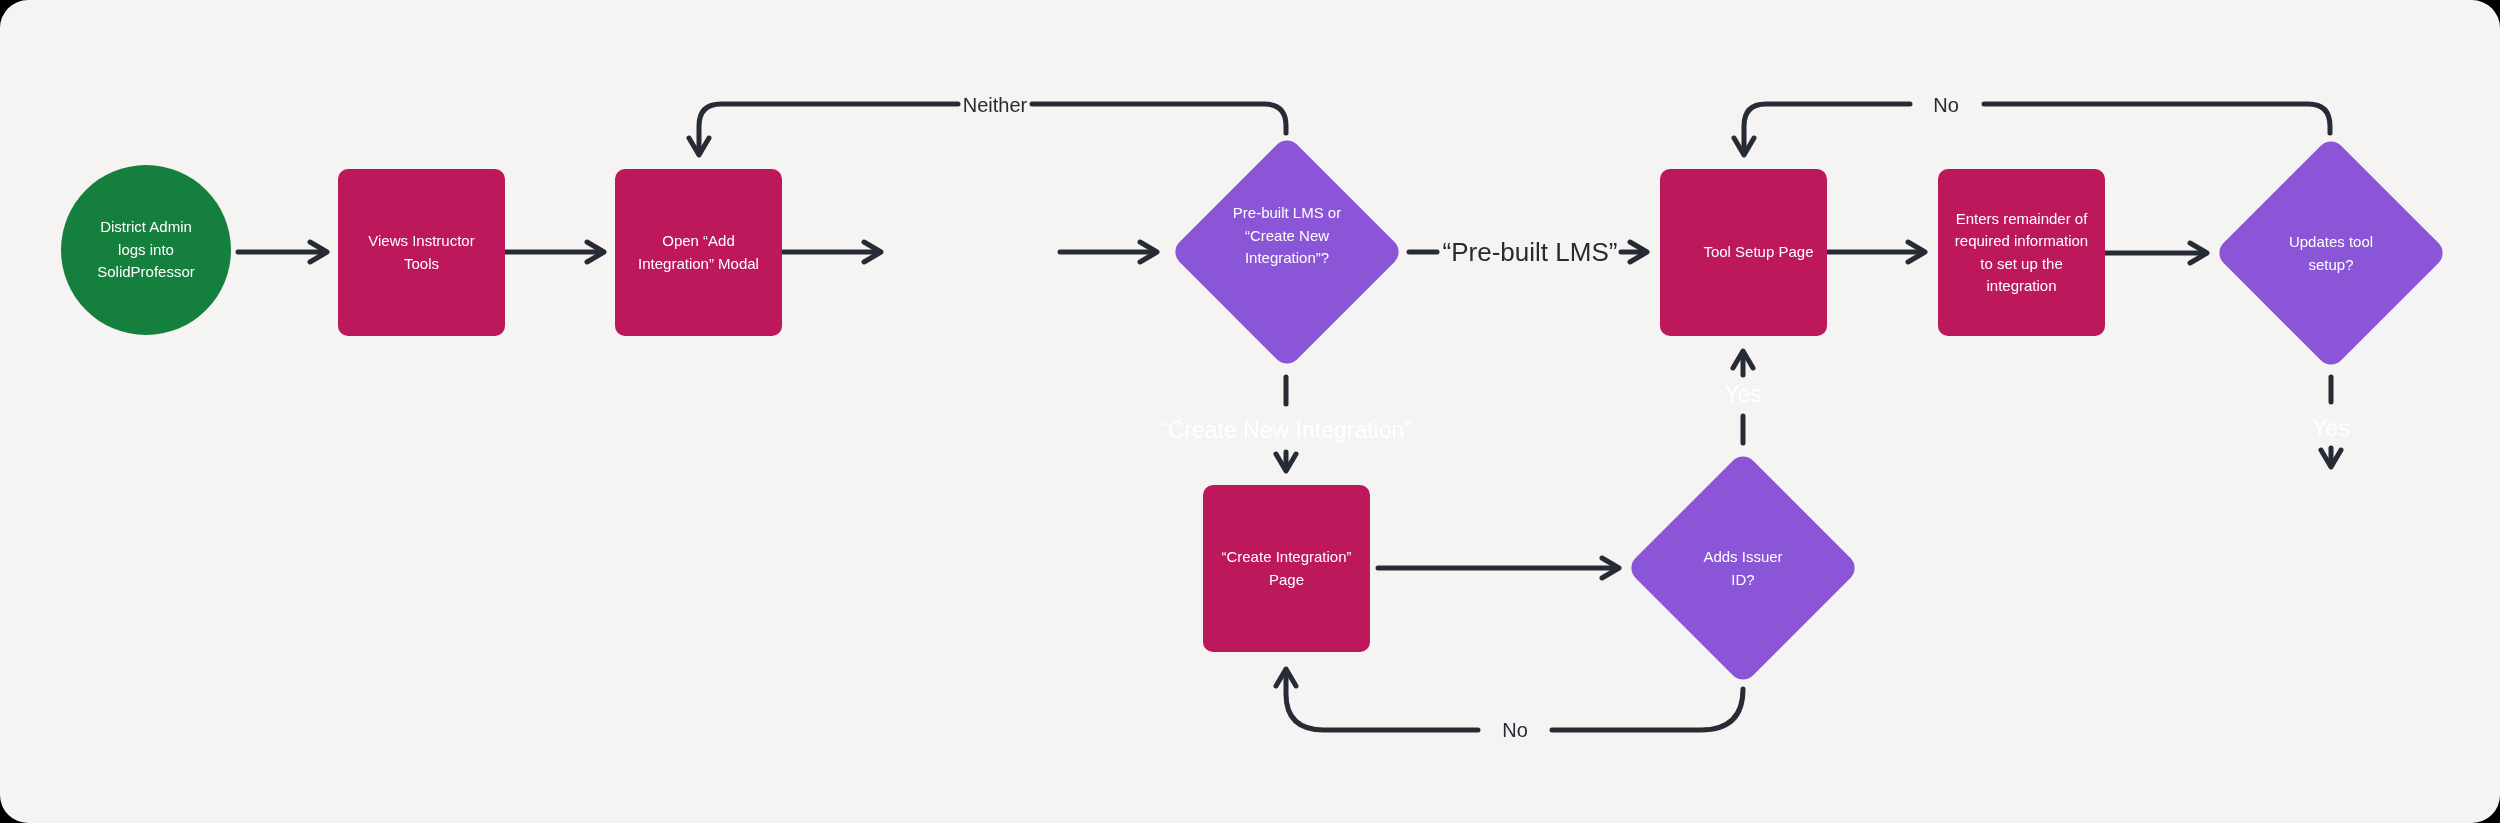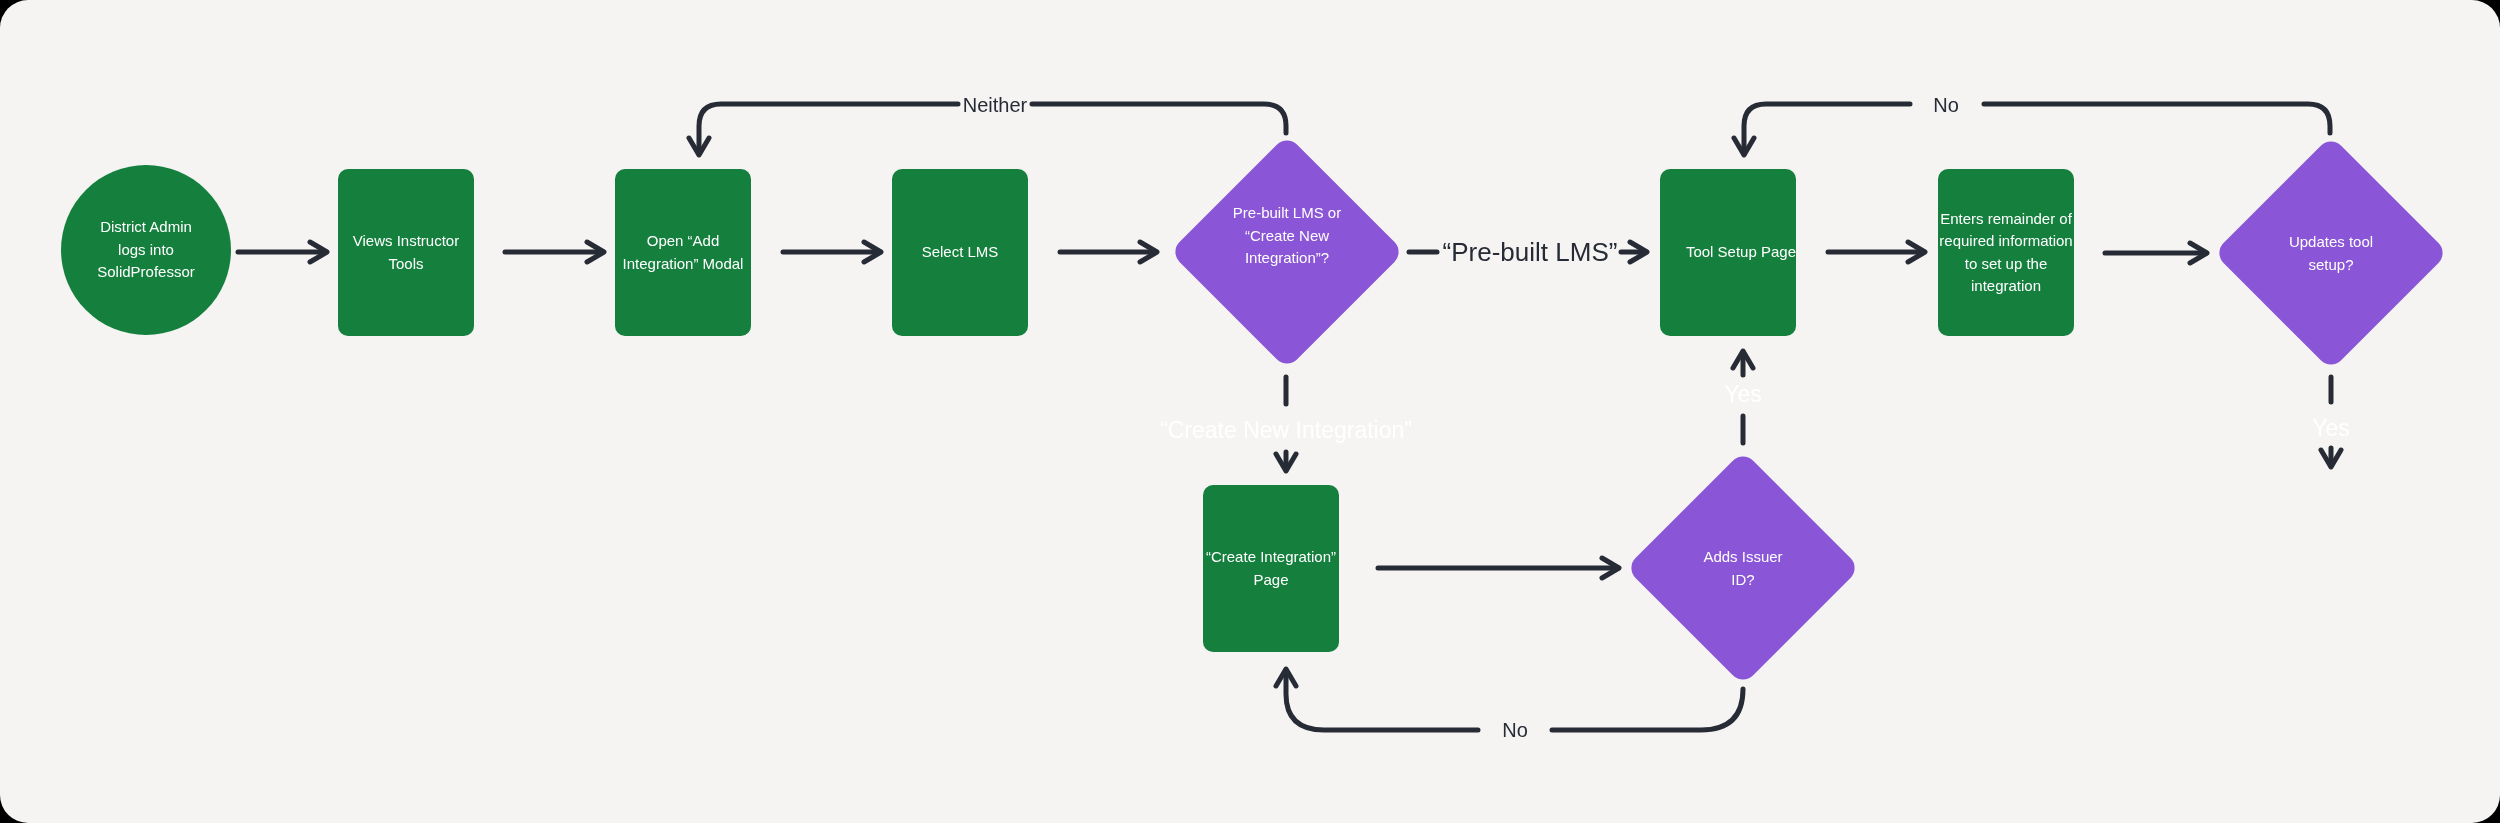--- a/index.html
+++ b/index.html
@@ -10,21 +10,21 @@
     border-radius:28px;
     overflow:hidden;
     font-family:"Liberation Sans", sans-serif;
   }
   .wires{position:absolute;left:0;top:0;}
   .wire{stroke:#262B35;stroke-width:5;fill:none;stroke-linecap:round;stroke-linejoin:round;}
 
   .node{position:absolute;display:flex;align-items:center;justify-content:center;
         color:#fff;font-size:15px;font-weight:500;line-height:1.5;text-align:center;}
   .node-label-inner{display:block;}
-  .box{width:136px;height:167px;background:#15803d;border-radius:10px;}
+  .box{width:167px;height:167px;background:#be185d;border-radius:10px;}
   .circle{background:#15803d;border-radius:50%;}
   .circle.start{left:61px;top:165px;width:170px;height:170px;}
   .circle.end{left:2240px;top:478px;width:182px;height:182px;}
 
   .diamond{position:absolute;width:166px;height:166px;background:#8A55D6;border-radius:14px;
            transform:rotate(45deg);}
   .diamond-label{position:absolute;transform:translate(-50%,-50%);color:#fff;
                  font-size:15px;font-weight:500;line-height:1.5;text-align:center;}
 
   .edge-label{position:absolute;transform:translate(-50%,-50%);white-space:nowrap;
@@ -81,23 +81,20 @@
   <div class="node circle start">
     <span class="node-label-inner w120">District Admin logs into SolidProfessor</span>
   </div>
 
   <div class="node box" style="left:338px;top:169px;">
     <span class="node-label-inner w140">Views Instructor Tools</span>
   </div>
   <div class="node box" style="left:615px;top:169px;">
     <span class="node-label-inner w140">Open “Add Integration” Modal</span>
   </div>
-  <div class="node box" style="left:892px;top:169px;">
-    <span class="node-label-inner w140">Select LMS</span>
-  </div>
 
   <div class="diamond" style="left:1204px;top:169px;"></div>
   <div class="diamond-label w120" style="left:1287px;top:236px;">Pre-built LMS or “Create New Integration”?</div>
 
   <div class="node box" style="left:1660px;top:169px;text-align:right;">
     <span class="node-label-inner w140">Tool Setup Page</span>
   </div>
   <div class="node box" style="left:1938px;top:169px;">
     <span class="node-label-inner w140">Enters remainder of required information to set up the integration</span>
   </div>

